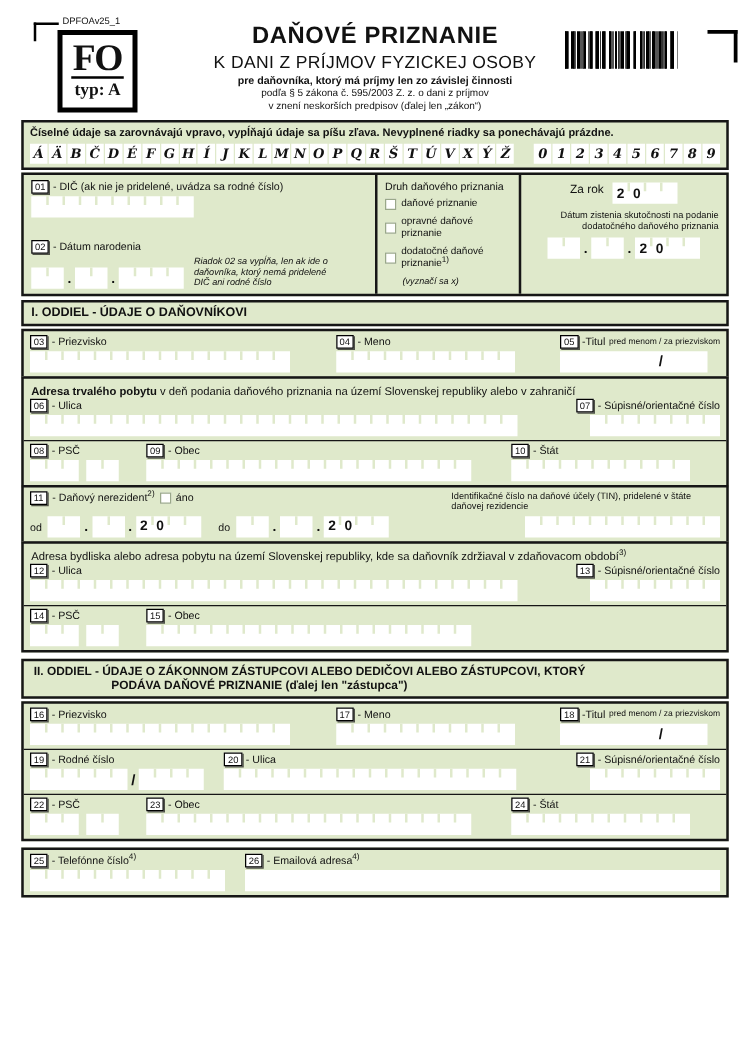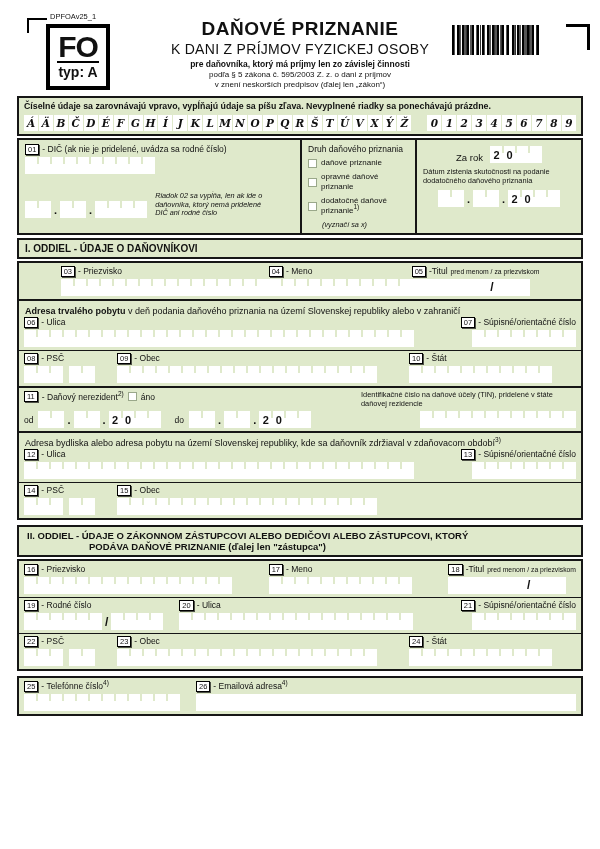--- a/index.html
+++ b/index.html
@@ -13,21 +13,21 @@
   .crop{position:absolute;}
   .crop-tl{left:27px;top:18px;width:20px;height:15px;border-left:2px solid #000;border-top:2px solid #000;}
   .crop-tr{right:10px;top:24px;width:24px;height:26px;border-right:3px solid #000;border-top:3px solid #000;}
   .crop-bl{left:14px;top:796px;width:24px;height:22px;border-left:3px solid #000;border-bottom:3px solid #000;}
   .crop-br{right:10px;top:796px;width:24px;height:22px;border-right:3px solid #000;border-bottom:3px solid #000;}
 
   
   .tophead{position:relative;height:96px;}
   .formcode{position:absolute;left:50px;top:12px;font-size:7.5px;}
   .fobox{position:absolute;left:46px;top:24px;width:64px;height:66px;border:4px solid #000;
-         display:flex;flex-direction:column;align-items:center;justify-content:center;background:#fff;}
+         display:flex;flex-direction:column;align-items:center;justify-content:center;background:#fff;font-family:Liberation Serif, serif;}
   .fobox .fo{font-size:30px;font-weight:bold;line-height:28px;letter-spacing:-1px;border-bottom:2.5px solid #000;padding:0 1px;}
   .fobox .typ{font-size:14px;font-weight:bold;line-height:17px;margin-top:1px;}
   .titles{position:absolute;left:120px;right:120px;top:18px;text-align:center;}
   .t1{font-size:19px;font-weight:bold;letter-spacing:.5px;}
   .t2{font-size:14px;letter-spacing:.3px;margin-top:1px;}
   .t3{font-size:8.5px;font-weight:bold;margin-top:2px;}
   .t4,.t5{font-size:8px;margin-top:1px;}
   .barcode{position:absolute;right:58px;top:25px;width:90px;height:30px;background:
      repeating-linear-gradient(90deg,#000 0 2px,transparent 2px 5px),
      repeating-linear-gradient(90deg,#333 0 1px,transparent 1px 7px),
@@ -79,22 +79,22 @@
   .gcol+.gcol{border-left:2px solid var(--bd);}
   .gc1{flex:0 0 281px;display:flex;flex-direction:column;gap:18px;}
   .gc2{flex:0 0 115px;}
   .gc3{flex:1;display:flex;flex-direction:column;align-items:center;gap:2px;}
   .noteit{font-style:italic;font-size:7.3px;line-height:8.5px;}
   .r02{display:flex;align-items:flex-end;gap:8px;}
   .druh-title{font-size:8.5px;margin-bottom:4px;}
   .opt{display:flex;align-items:center;gap:4px;font-size:8px;line-height:10px;margin:4px 0;}
   .cb{width:9px;height:9px;background:#fff;border:1px solid #9aa88a;flex:0 0 9px;}
   .vyznaci{font-style:italic;font-size:7.3px;margin-left:14px;}
-  .zarok{display:flex;align-items:flex-end;gap:7px;font-size:9.5px;margin-top:2px;}
-  .zist{font-size:7.4px;line-height:8.6px;text-align:left;margin-top:3px;}
+  .zarok{display:flex;align-items:flex-start;gap:7px;font-size:9.5px;margin-top:2px;}
+  .zist{font-size:7.4px;line-height:8.6px;text-align:right;margin-top:3px;}
 
   
   .r11top{display:flex;justify-content:space-between;align-items:flex-start;}
   .r11l{display:flex;align-items:center;gap:4px;font-size:8.5px;}
   .tin-note{font-size:7.4px;line-height:8.6px;width:215px;}
   .r11bot{display:flex;align-items:flex-end;margin-top:3px;}
   .odlbl{font-size:8.5px;margin:0 5px 3px 0;}
 
   
   .records{width:424px;margin:12px auto 0;border:2px solid var(--bd);background:var(--g);padding:6px 12px 4px;}
@@ -190,20 +190,24 @@
                 <span class="cell"></span>
                 <span class="cell"></span>
                 <span class="cell"></span>
                 <span class="cell"></span>
                 <span class="cell"></span>
                 <span class="cell"></span>
               </span>
             </div>
         </div>
         <div class="fg">
+          <div class="lblrow">
+            <span class="num">02</span>
+            <span>- <span>Dátum narodenia</span></span>
+          </div>
           <div class="r02">
             <div class="comb">
                 <span class="comb-group">
                   <span class="cell"></span>
                   <span class="cell"></span>
                 </span>
                 <span class="comb-sep">.</span>
                 <span class="comb-group">
                   <span class="cell"></span>
                   <span class="cell"></span>
@@ -266,21 +270,21 @@
               <span class="cell"></span>
               <span class="cell"></span>
             </span>
           </div>
       </div>
     </div>
 
     <div class="sechead">I. ODDIEL - ÚDAJE O DAŇOVNÍKOVI</div>
 
     <div class="block">
-      <div class="row" style="justify-content:center;">
+      <div class="row" style="justify-content:space-between;">
         <div class="fg">
           <div class="lblrow">
               <span class="num">03</span>
             <span>- <span>Priezvisko</span></span>
             </div>
           <div class="comb">
               <span class="comb-group">
                 <span class="cell"></span>
                 <span class="cell"></span>
                 <span class="cell"></span>

